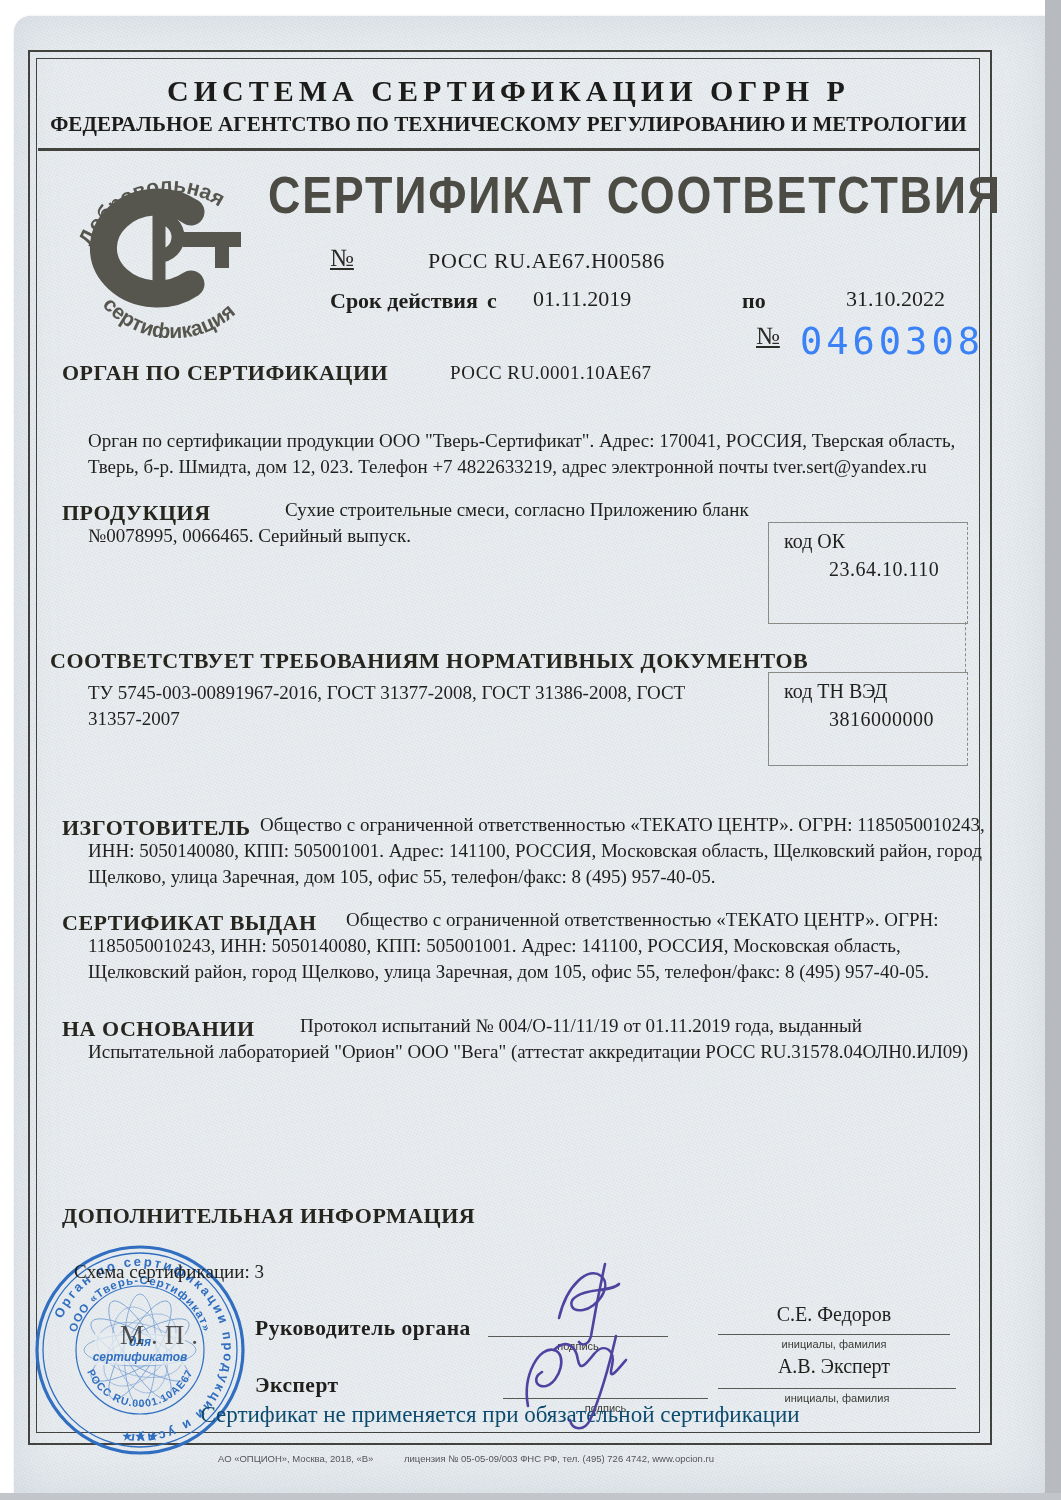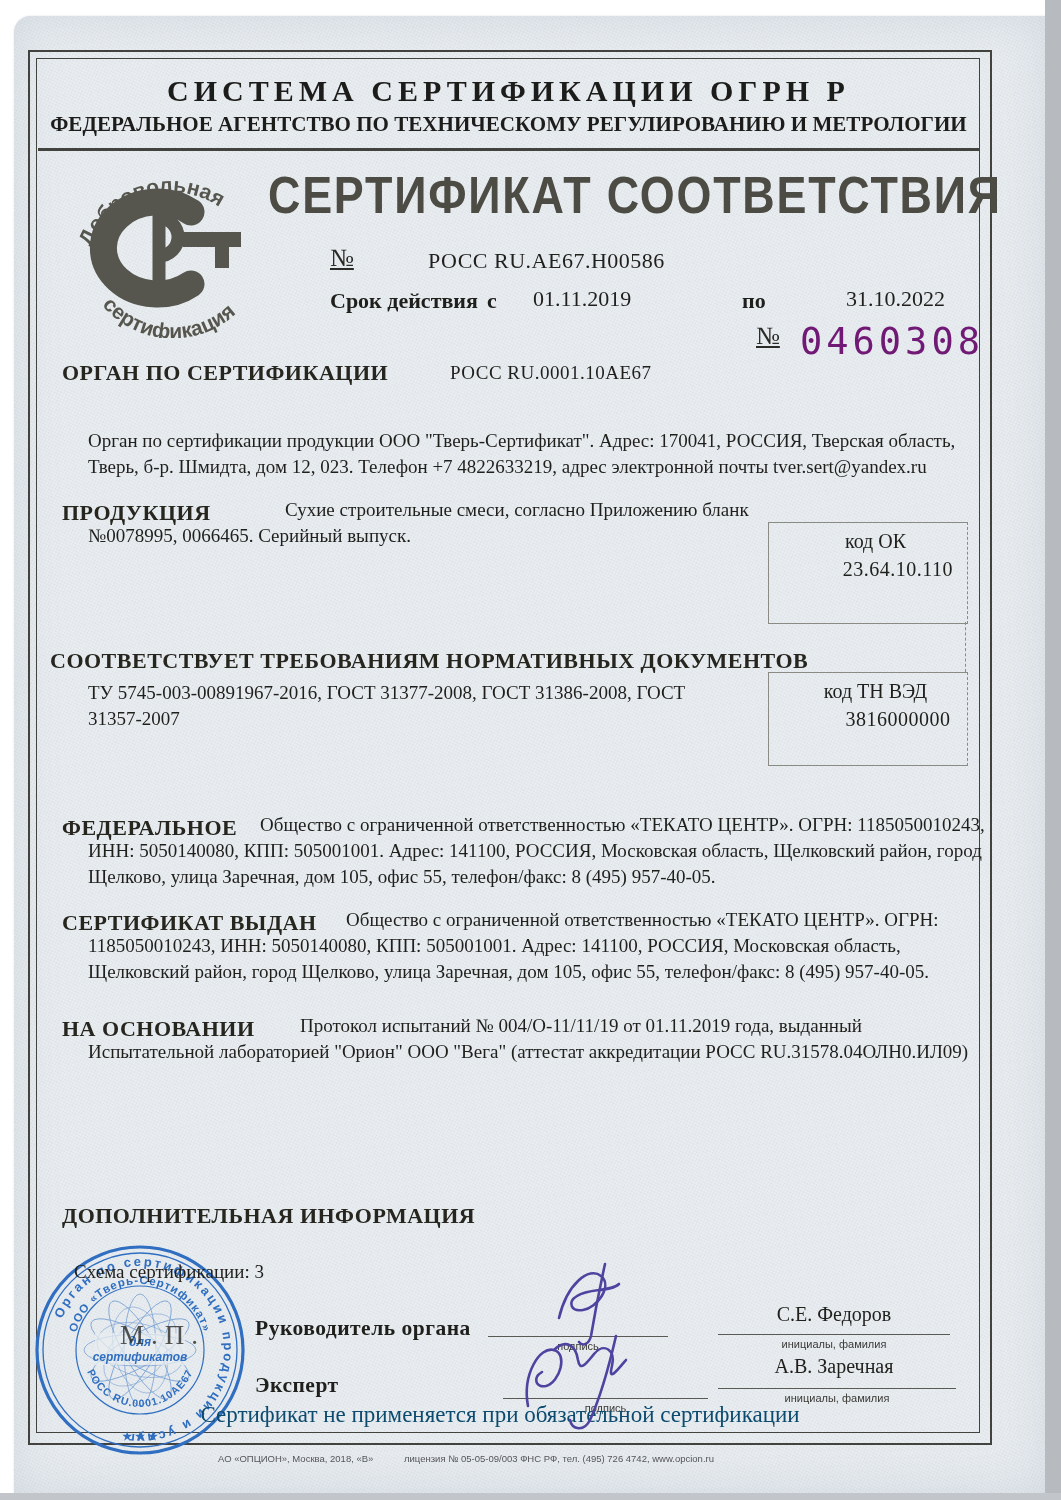--- a/index.html
+++ b/index.html
@@ -31,29 +31,29 @@
     font-family:"Liberation Sans", sans-serif;font-weight:bold;font-size:51px;
     color:#4c4c45;letter-spacing:2px;transform:scaleX(.88);transform-origin:left;white-space:nowrap;}
   .no-sym{position:absolute;font-size:25px;text-decoration:underline;color:#2a2a26;}
   .cert-number{position:absolute;left:428px;top:248px;font-size:22px;letter-spacing:.5px;}
   .validity-label{position:absolute;left:330px;top:288px;font-weight:bold;font-size:22px;}
   .validity-c{position:absolute;left:487px;top:288px;font-weight:bold;font-size:22px;}
   .date-from{position:absolute;left:533px;top:286px;font-size:22px;}
   .validity-po{position:absolute;left:742px;top:288px;font-weight:bold;font-size:22px;}
   .date-to{position:absolute;left:846px;top:286px;font-size:22px;}
   .blank-number{position:absolute;left:800px;top:320px;
-    font-family:"DejaVu Sans Mono", monospace;font-size:37px;color:#701a75;letter-spacing:4px;}
+    font-family:"DejaVu Sans Mono", monospace;font-size:37px;color:#3b82f6;letter-spacing:4px;}
 
   .sec-label{position:absolute;font-weight:bold;font-size:22px;color:#26261f;
     letter-spacing:.5px;white-space:nowrap;}
   .body-text{position:absolute;font-size:19px;line-height:26px;color:#1f1f1c;text-align:left;}
   .organ-number{position:absolute;left:450px;top:362px;font-size:19px;letter-spacing:.5px;}
 
   .code-box{position:absolute;left:768px;width:198px;border:1.5px solid #8b8b85;
-    border-right:1.5px dashed #8b8b85;background:transparent;text-align:center;}
+    border-right:1.5px dashed #8b8b85;background:transparent;}
   .code-label{margin:7px 0 0 15px;font-size:20px;}
   .code-value{margin:5px 0 0 60px;font-size:20px;letter-spacing:.5px;}
   .dash-connector{position:absolute;left:964.5px;top:622px;height:50px;border-left:1.5px dashed #8b8b85;}
 
   .scheme-text{position:absolute;left:74px;top:1261px;font-size:19px;z-index:4;}
   .mp-note{position:absolute;left:120px;top:1320px;font-size:27px;letter-spacing:7px;
     color:#2b2b28;opacity:.8;z-index:4;}
   .role-label{position:absolute;left:255px;font-weight:bold;font-size:21.5px;letter-spacing:.5px;z-index:4;}
   .u-line{position:absolute;border-top:1.5px solid #5a5a55;z-index:3;}
   .caption{position:absolute;font-family:"Liberation Sans", sans-serif;font-size:11px;
@@ -127,21 +127,21 @@
 </div>
 <div class="dash-connector"></div>
 
 <div class="sec-label" style="left:50px;top:648px;">СООТВЕТСТВУЕТ ТРЕБОВАНИЯМ НОРМАТИВНЫХ ДОКУМЕНТОВ</div>
 <div class="body-text" style="left:88px;top:680px;width:650px;">ТУ 5745-003-00891967-2016, ГОСТ 31377-2008, ГОСТ 31386-2008, ГОСТ 31357-2007</div>
 <div class="code-box" style="top:672px;height:92px;">
   <div class="code-label">код ТН ВЭД</div>
   <div class="code-value">3816000000</div>
 </div>
 
-<div class="sec-label" style="left:62px;top:815px;">ФЕДЕРАЛЬНОЕ</div>
+<div class="sec-label" style="left:62px;top:815px;">ИЗГОТОВИТЕЛЬ</div>
 <div class="body-text" style="left:88px;top:812px;width:900px;text-indent:172px;">Общество с ограниченной ответственностью «ТЕКАТО ЦЕНТР». ОГРН: 1185050010243, ИНН: 5050140080, КПП: 505001001. Адрес: 141100, РОССИЯ, Московская область, Щелковский район, город Щелково, улица Заречная, дом 105, офис 55, телефон/факс: 8 (495) 957-40-05.</div>
 
 <div class="sec-label" style="left:62px;top:910px;">СЕРТИФИКАТ ВЫДАН</div>
 <div class="body-text" style="left:88px;top:907px;width:893px;text-indent:258px;">Общество с ограниченной ответственностью «ТЕКАТО ЦЕНТР». ОГРН: 1185050010243, ИНН: 5050140080, КПП: 505001001. Адрес: 141100, РОССИЯ, Московская область, Щелковский район, город Щелково, улица Заречная, дом 105, офис 55, телефон/факс: 8 (495) 957-40-05.</div>
 
 <div class="sec-label" style="left:62px;top:1016px;">НА ОСНОВАНИИ</div>
 <div class="body-text" style="left:88px;top:1013px;width:885px;text-indent:212px;">Протокол испытаний № 004/О-11/11/19 от 01.11.2019 года, выданный Испытательной лабораторией "Орион" ООО "Вега" (аттестат аккредитации РОСС RU.31578.04ОЛН0.ИЛ09)</div>
 
 <div class="sec-label" style="left:62px;top:1203px;">ДОПОЛНИТЕЛЬНАЯ ИНФОРМАЦИЯ</div>
 <div class="scheme-text">Схема сертификации: 3</div>
@@ -203,21 +203,21 @@
 <div class="role-label" style="top:1373px;">Эксперт</div>
 <svg class="sig-svg" style="left:512px;top:1328px;" width="150" height="105" viewBox="0 0 150 105">
   <g stroke="#4f43a0" stroke-width="2.6" fill="none" stroke-linecap="round">
     <path d="M16,78 C10,46 28,18 42,22 C56,26 48,54 34,58 C24,60 20,50 30,44"></path>
     <path d="M42,22 C54,10 64,18 66,32 C68,44 74,36 82,26 C92,14 104,22 100,38 C96,54 104,44 114,32"></path>
     <path d="M104,8 C98,34 88,70 78,92 C72,104 60,102 58,92"></path>
   </g>
 </svg>
 <div class="u-line" style="left:503px;top:1398px;width:205px;"></div>
 <div class="caption" style="left:503px;top:1402px;width:205px;">подпись</div>
-<div class="sig-name" style="left:720px;top:1355px;width:228px;">А.В. Заречная</div>
+<div class="sig-name" style="left:720px;top:1355px;width:228px;">А.В. Эксперт</div>
 <div class="u-line" style="left:718px;top:1388px;width:238px;"></div>
 <div class="caption" style="left:718px;top:1392px;width:238px;">инициалы, фамилия</div>
 
 <div class="footnote">Сертификат не применяется при обязательной сертификации</div>
 
 <div class="footer">
   <span>АО «ОПЦИОН», Москва, 2018, «В»</span>
   <span>лицензия № 05-05-09/003 ФНС РФ, тел. (495) 726 4742, www.opcion.ru</span>
 </div>
 

